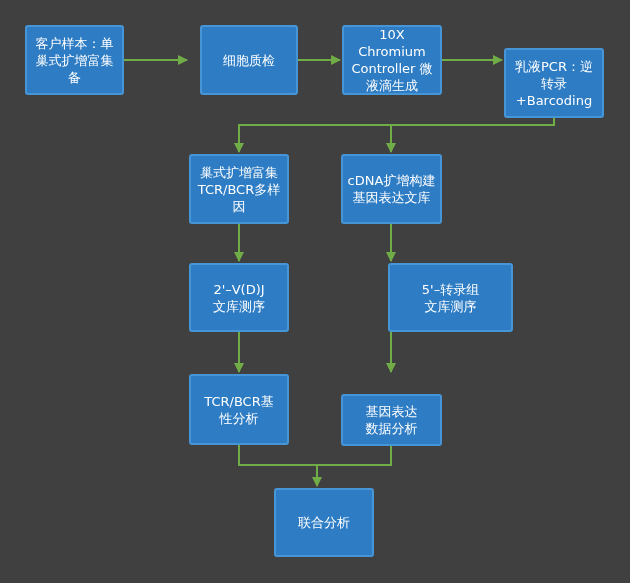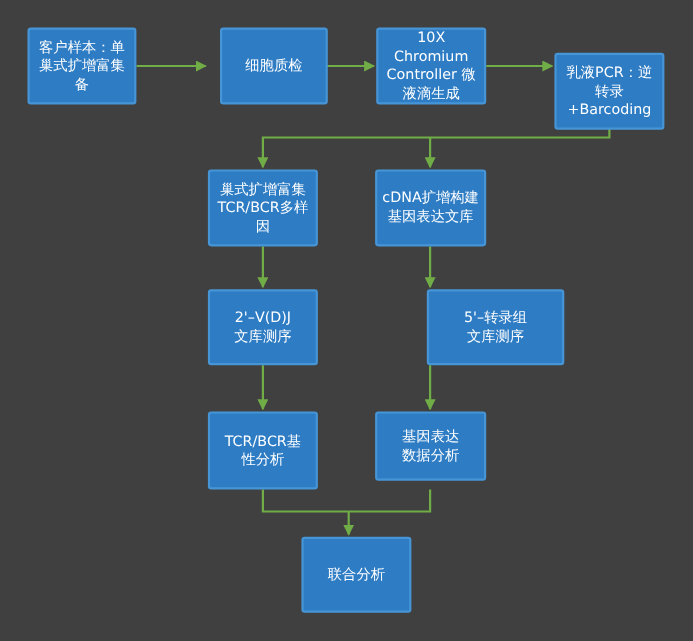--- a/index.html
+++ b/index.html
@@ -96,21 +96,21 @@
         <div class="node-line">文库测序</div>
       </div>
       <div class="node" style="left: 360px; top: 263px; width: 125px; height: 69px; margin-left: 28px;">
         <div class="node-line">5'–转录组</div>
         <div class="node-line">文库测序</div>
       </div>
       <div class="node" style="left: 189px; top: 374px; width: 100px; height: 71px;">
         <div class="node-line">TCR/BCR基</div>
         <div class="node-line">性分析</div>
       </div>
-      <div class="node" style="left: 341px; top: 374px; width: 101px; height: 63px;">
+      <div class="node" style="left: 341px; top: 394px; width: 101px; height: 52px;">
         <div class="node-line">基因表达</div>
         <div class="node-line">数据分析</div>
       </div>
       <div class="node" style="left: 274px; top: 488px; width: 100px; height: 69px;">
         <div class="node-line">联合分析</div>
       </div>
     </div>
 </div>
 
 </body></html>

